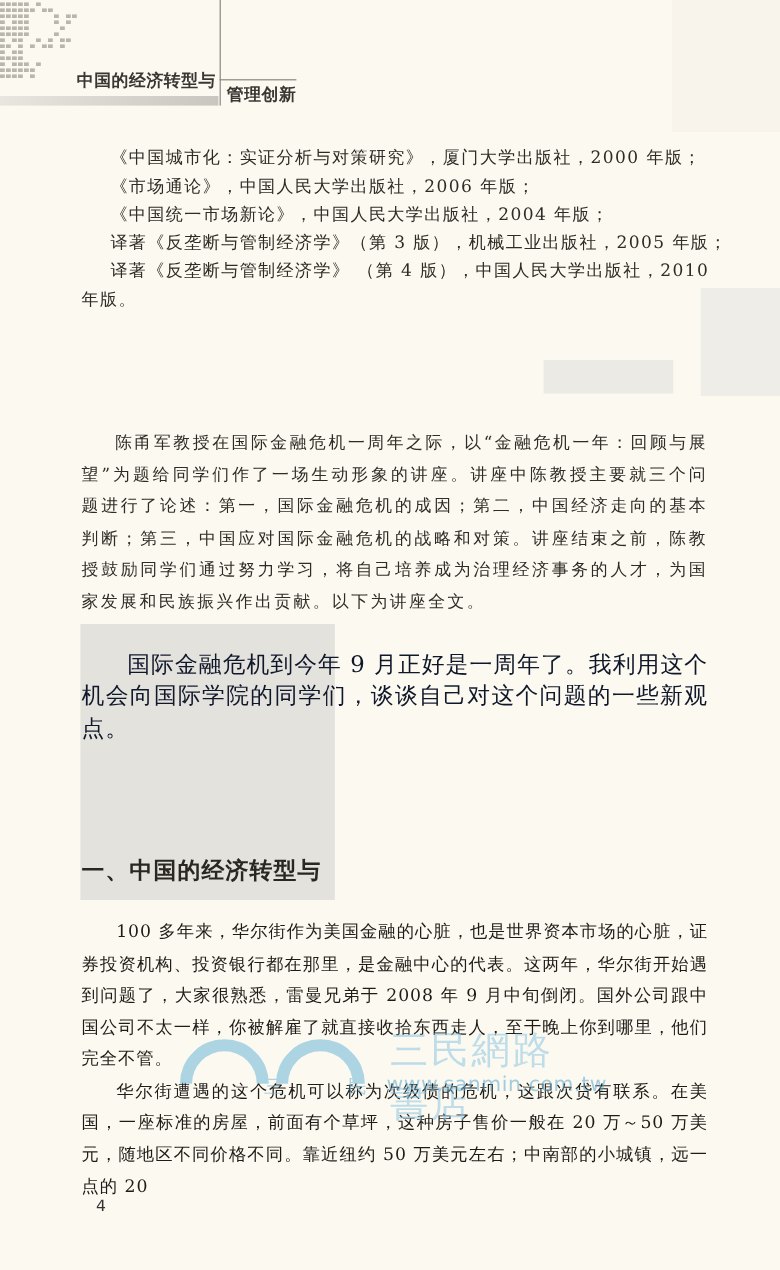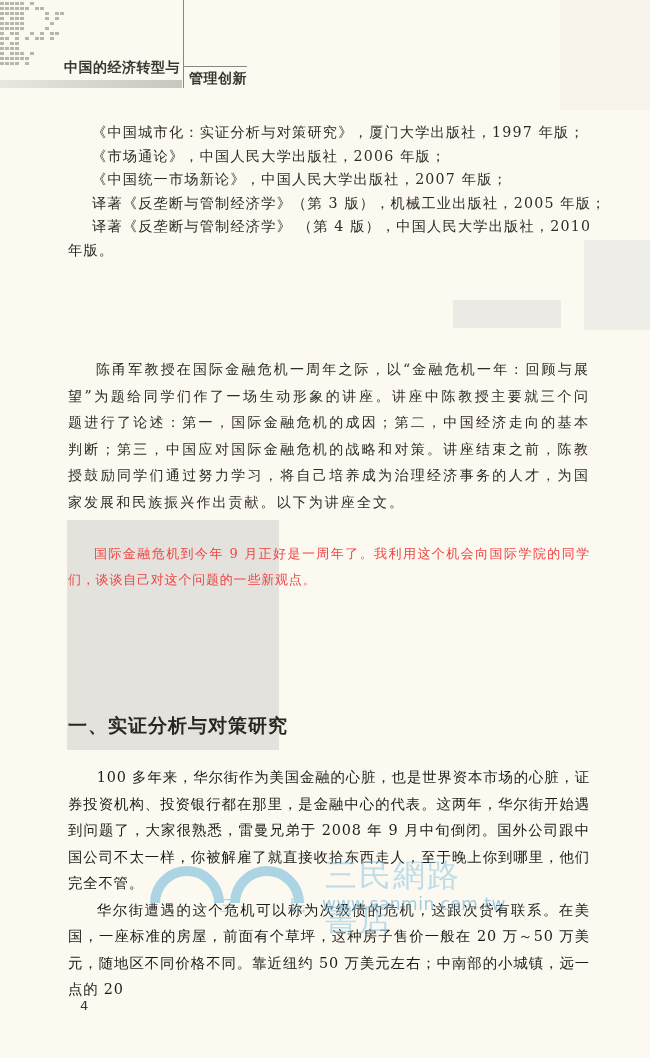--- a/index.html
+++ b/index.html
@@ -35,21 +35,21 @@
 
   
   .text { position: absolute; font-size: 14.2px; line-height: 23.5px; color: #2f2b26; }
   .refs { left: 68px; top: 121px; width: 560px; }
   .refs .line { white-space: nowrap; padding-left: 24px; letter-spacing: 1.2px; }
   .refs .line.wrap { padding-left: 0; }
 
   .intro { left: 68px; top: 356px; width: 522px; font-size: 14px; line-height: 26.5px; letter-spacing: 2.05px; }
   .intro p, .lecture p, .body p { margin: 0; text-indent: 2em; text-align: justify; }
 
-  .lecture { left: 68px; top: 541px; width: 522px; font-size: 13px; line-height: 26.3px; letter-spacing: 0.8px; color: #ef4444; }
+  .lecture { left: 68px; top: 541px; width: 522px; font-size: 19px; line-height: 26.3px; letter-spacing: 0.8px; color: #0f172a; }
 
   .section-head {
     position: absolute; left: 68px; top: 713px; font-family: "DejaVu Sans", sans-serif;
     font-size: 19px; font-weight: bold; color: #2a2723; letter-spacing: 1px;
   }
 
   .body { left: 68px; top: 764px; width: 522px; font-size: 14.4px; line-height: 26.5px; letter-spacing: 0.8px; color: #1f1c18; }
 
   .page-number { position: absolute; left: 80px; top: 998px; font-family: "DejaVu Sans", sans-serif; font-size: 13px; color: #333; }
 
@@ -151,37 +151,37 @@
   <div class="header-hline"></div>
   <div class="title-left">中国的经济转型与</div>
   <div class="title-right">管理创新</div>
 
   <div class="right-shade"></div>
   <div class="gray-box-r"></div>
   <div class="gray-box-m"></div>
   <div class="gray-box-l"></div>
 
   <div class="text refs">
-    <div class="line">《中国城市化：实证分析与对策研究》，厦门大学出版社，1997 年版；</div>
+    <div class="line">《中国城市化：实证分析与对策研究》，厦门大学出版社，2000 年版；</div>
     <div class="line">《市场通论》，中国人民大学出版社，2006 年版；</div>
-    <div class="line">《中国统一市场新论》，中国人民大学出版社，2007 年版；</div>
+    <div class="line">《中国统一市场新论》，中国人民大学出版社，2004 年版；</div>
     <div class="line">译著《反垄断与管制经济学》（第 3 版），机械工业出版社，2005 年版；</div>
     <div class="line">译著《反垄断与管制经济学》 （第 4 版），中国人民大学出版社，2010</div>
     <div class="line wrap">年版。</div>
   </div>
 
   <div class="text intro">
     <p>陈甬军教授在国际金融危机一周年之际，以“金融危机一年：回顾与展望”为题给同学们作了一场生动形象的讲座。讲座中陈教授主要就三个问题进行了论述：第一，国际金融危机的成因；第二，中国经济走向的基本判断；第三，中国应对国际金融危机的战略和对策。讲座结束之前，陈教授鼓励同学们通过努力学习，将自己培养成为治理经济事务的人才，为国家发展和民族振兴作出贡献。以下为讲座全文。</p>
   </div>
 
   <div class="text lecture">
     <p>国际金融危机到今年 9 月正好是一周年了。我利用这个机会向国际学院的同学们，谈谈自己对这个问题的一些新观点。</p>
   </div>
 
-  <div class="section-head">一、实证分析与对策研究</div>
+  <div class="section-head">一、中国的经济转型与</div>
 
   <div class="text body">
     <p>100 多年来，华尔街作为美国金融的心脏，也是世界资本市场的心脏，证券投资机构、投资银行都在那里，是金融中心的代表。这两年，华尔街开始遇到问题了，大家很熟悉，雷曼兄弟于 2008 年 9 月中旬倒闭。国外公司跟中国公司不太一样，你被解雇了就直接收拾东西走人，至于晚上你到哪里，他们完全不管。</p>
     <p>华尔街遭遇的这个危机可以称为次级债的危机，这跟次贷有联系。在美国，一座标准的房屋，前面有个草坪，这种房子售价一般在 20 万～50 万美元，随地区不同价格不同。靠近纽约 50 万美元左右；中南部的小城镇，远一点的 20</p>
   </div>
 
   <div class="watermark">
     <div class="wm-arc a1"></div>
     <div class="wm-arc a2"></div>
     <span class="wm-ch" style="left:70px">三</span>

